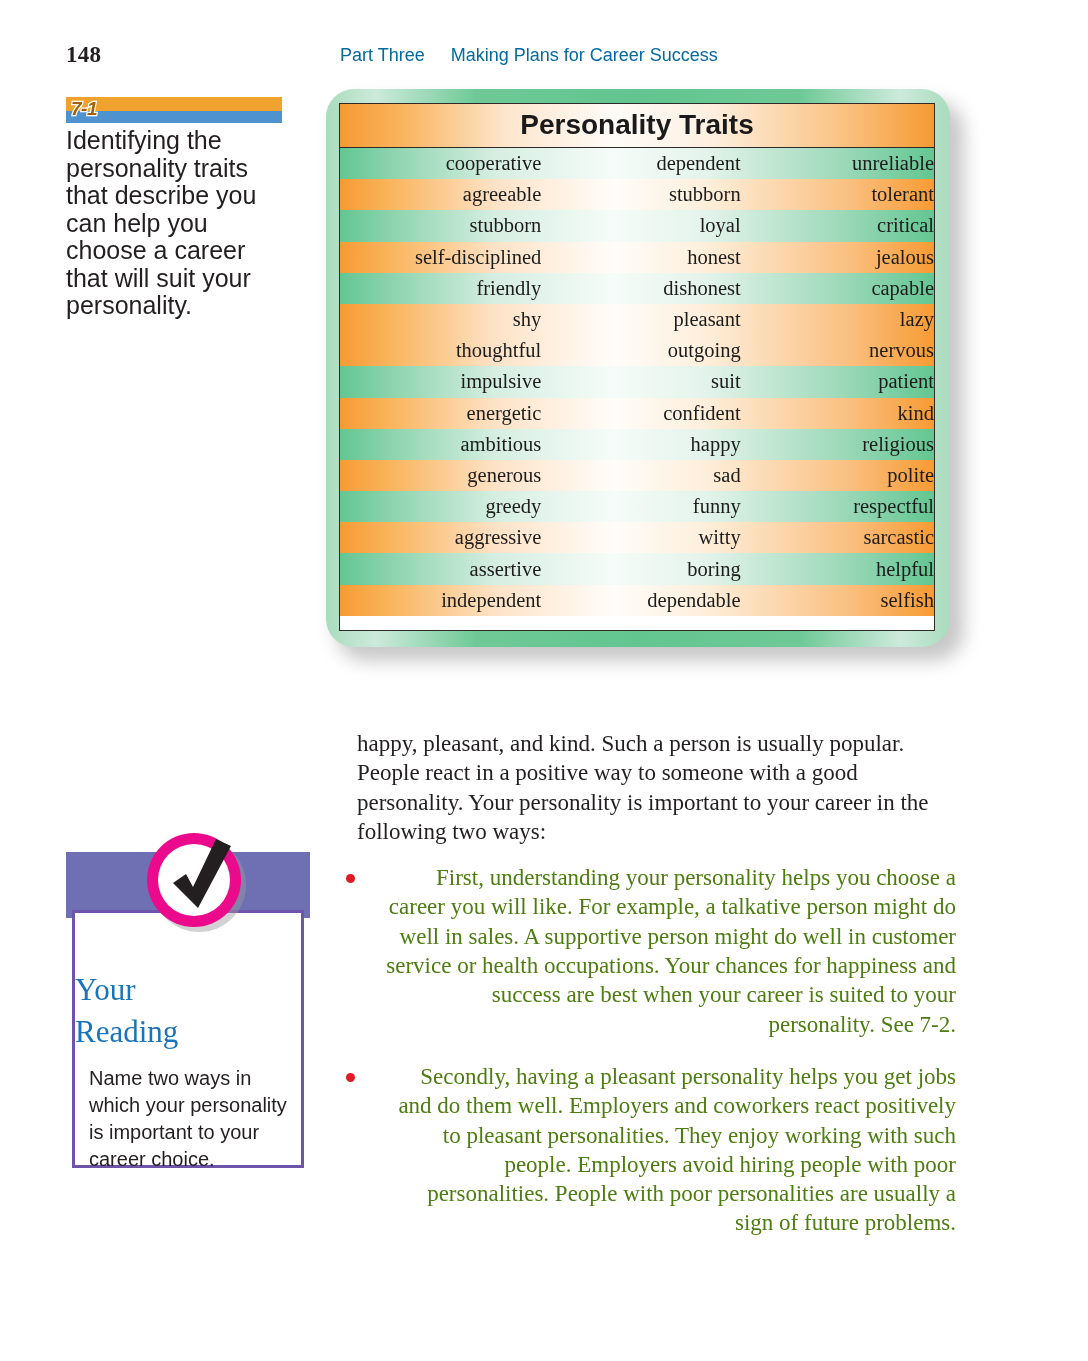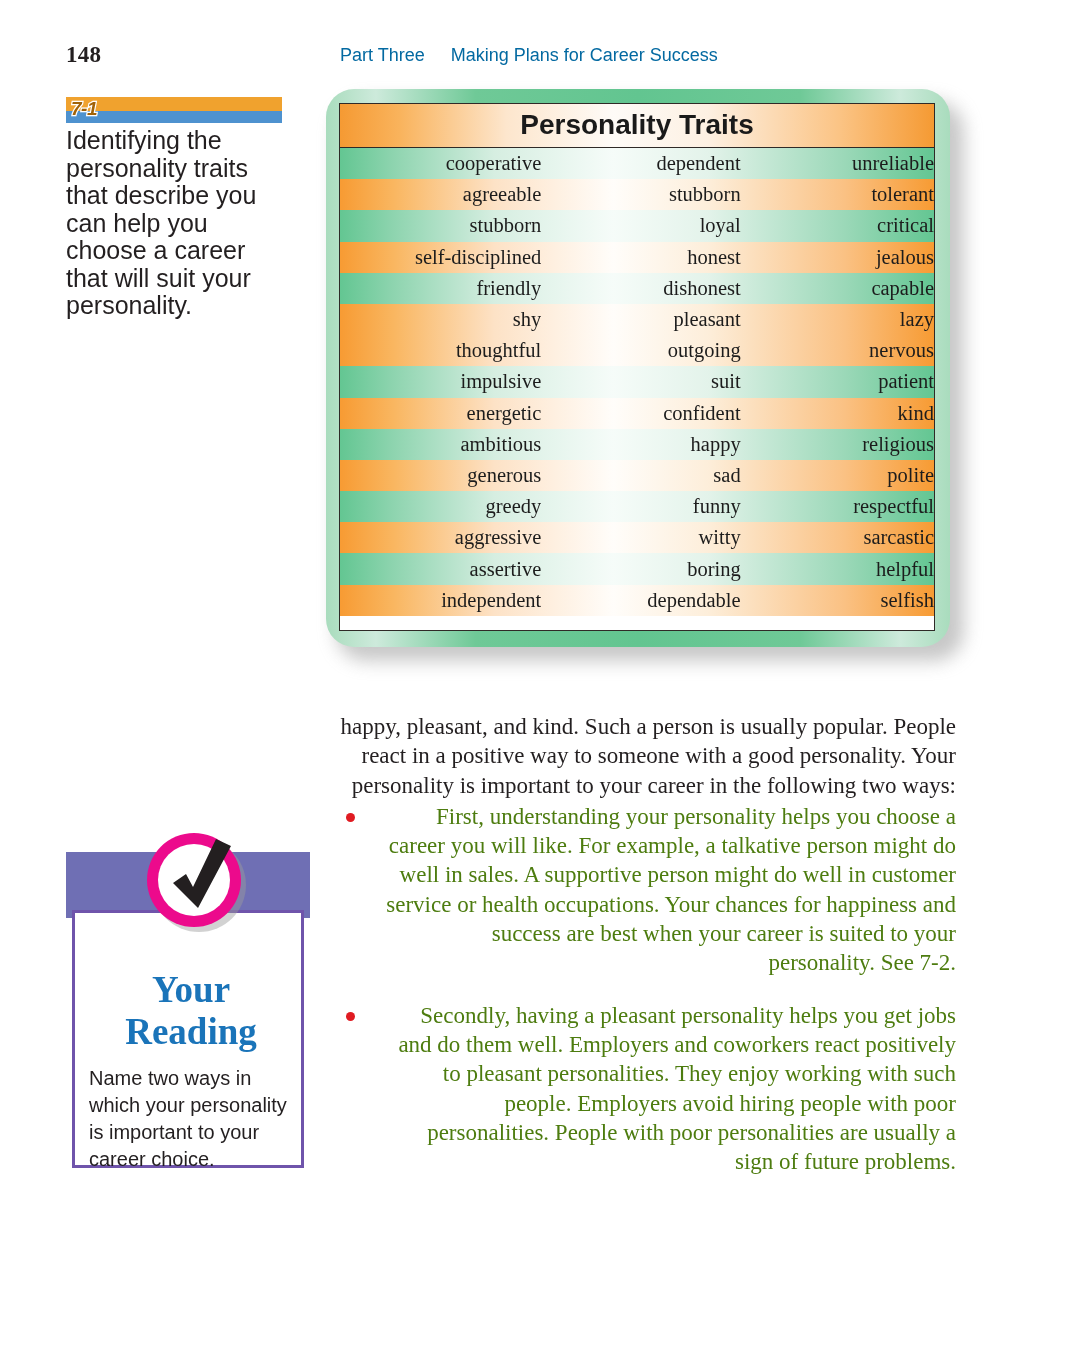--- a/index.html
+++ b/index.html
@@ -241,24 +241,24 @@
     top: -28px;
     width: 114px;
     height: 114px;
     z-index: 4;
   }
   .reading-title {
     position: absolute;
     left: 0;
     top: 56px;
     width: 232px;
-    text-align: center;
+    text-align: left;
     font-family: "Liberation Serif", serif;
-    font-weight: bold;
-    font-size: 37px;
+    font-weight: normal;
+    font-size: 31px;
     line-height: 42px;
     color: #1a74b9;
     z-index: 2;
   }
   .reading-text {
     position: absolute;
     left: 14px;
     top: 152px;
     width: 206px;
     font-family: "Liberation Sans", sans-serif;
@@ -272,22 +272,22 @@
     position: absolute;
     left: 340px;
     top: 712px;
     width: 616px;
   }
   .body-para {
     font-family: "Liberation Serif", serif;
     font-size: 23px;
     line-height: 29.3px;
     color: #231f20;
-    margin: 0;
-    text-align: right;
+    margin: 17px;
+    text-align: left;
   }
   .bullet-list {
     margin: 0;
     padding: 0;
     list-style: none;
   }
   .bullet-item {
     position: relative;
     padding-left: 44px;
     margin-top: 2px;

